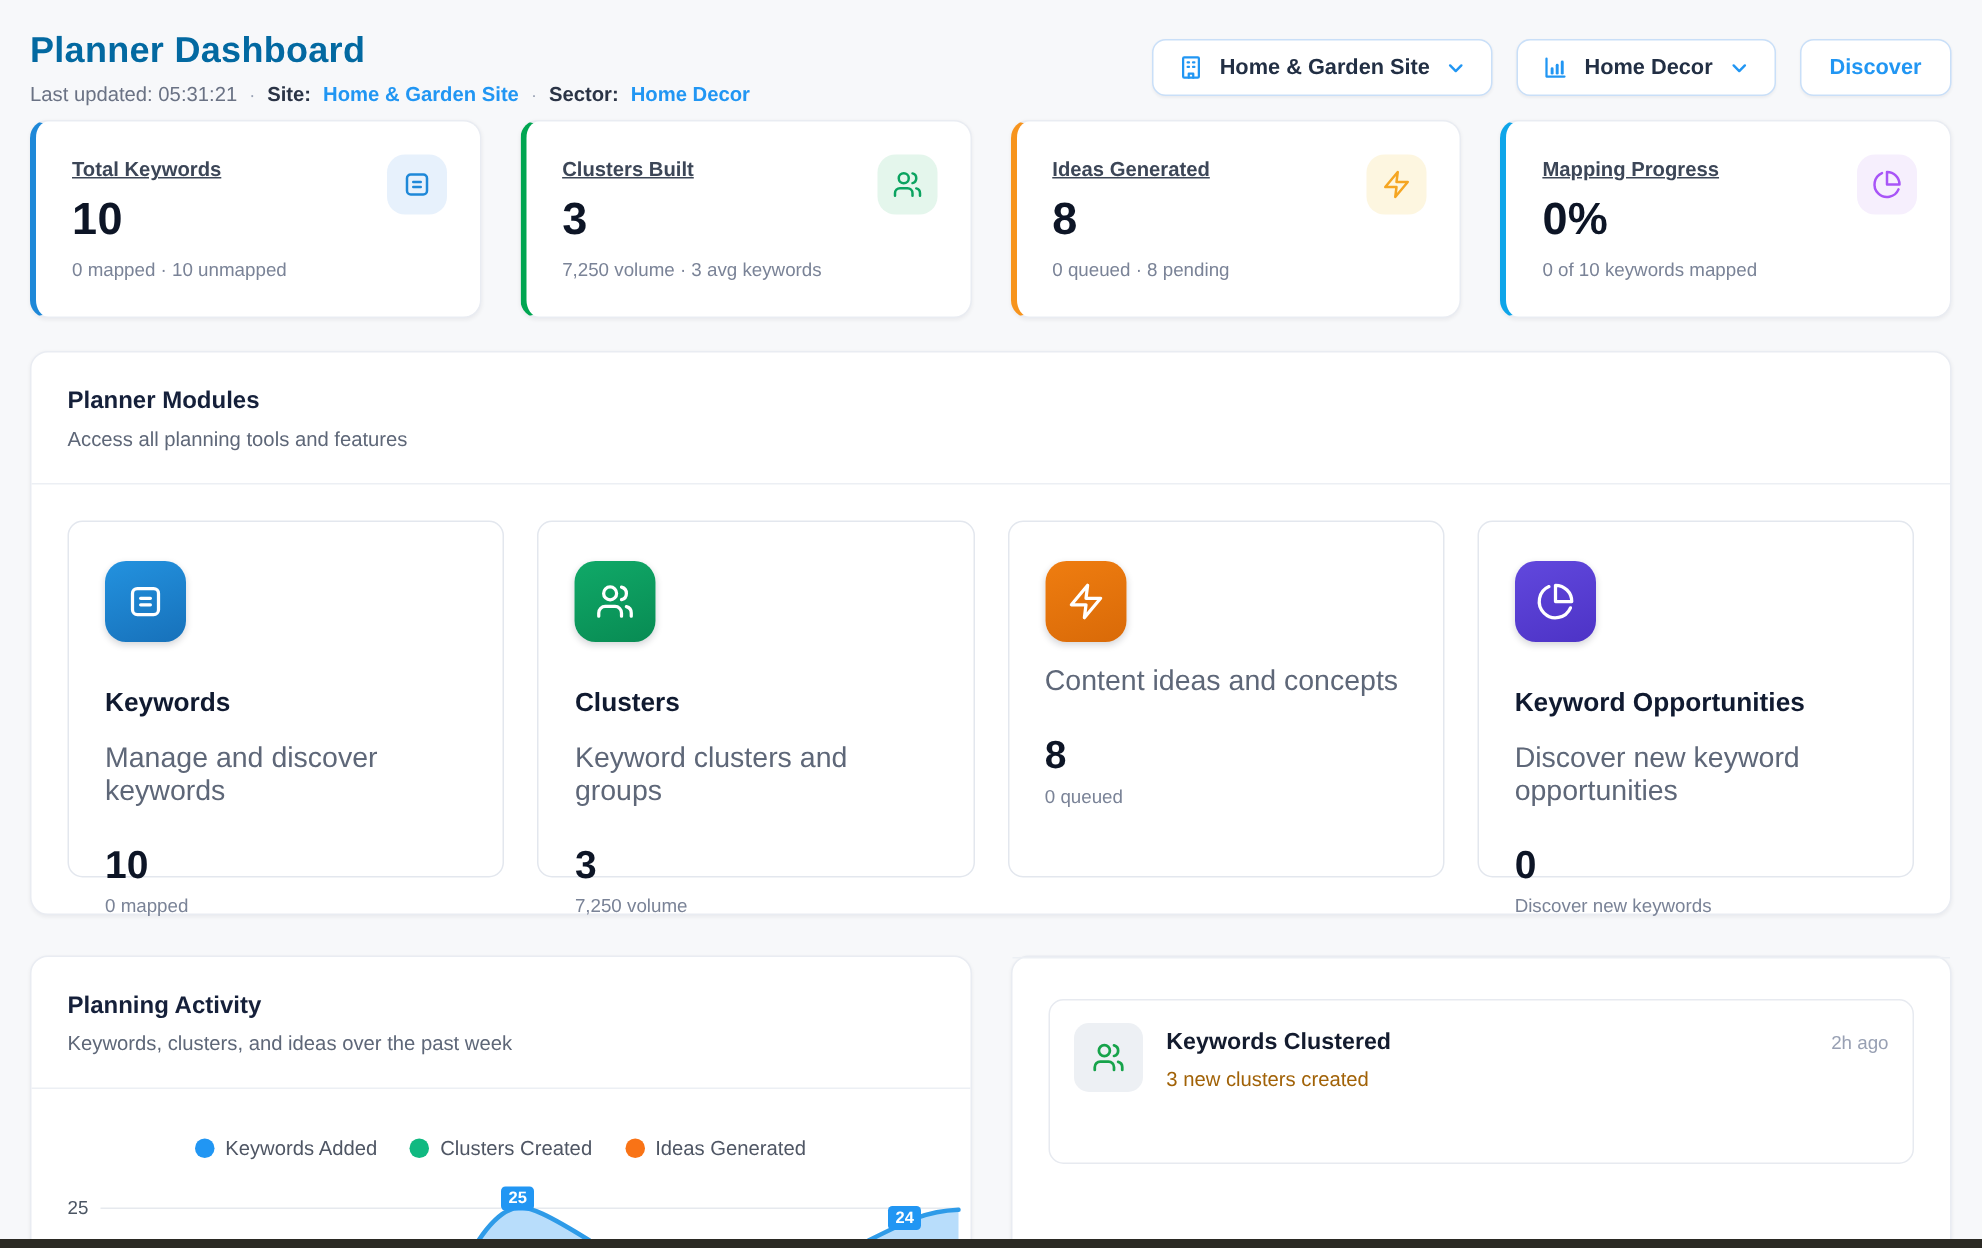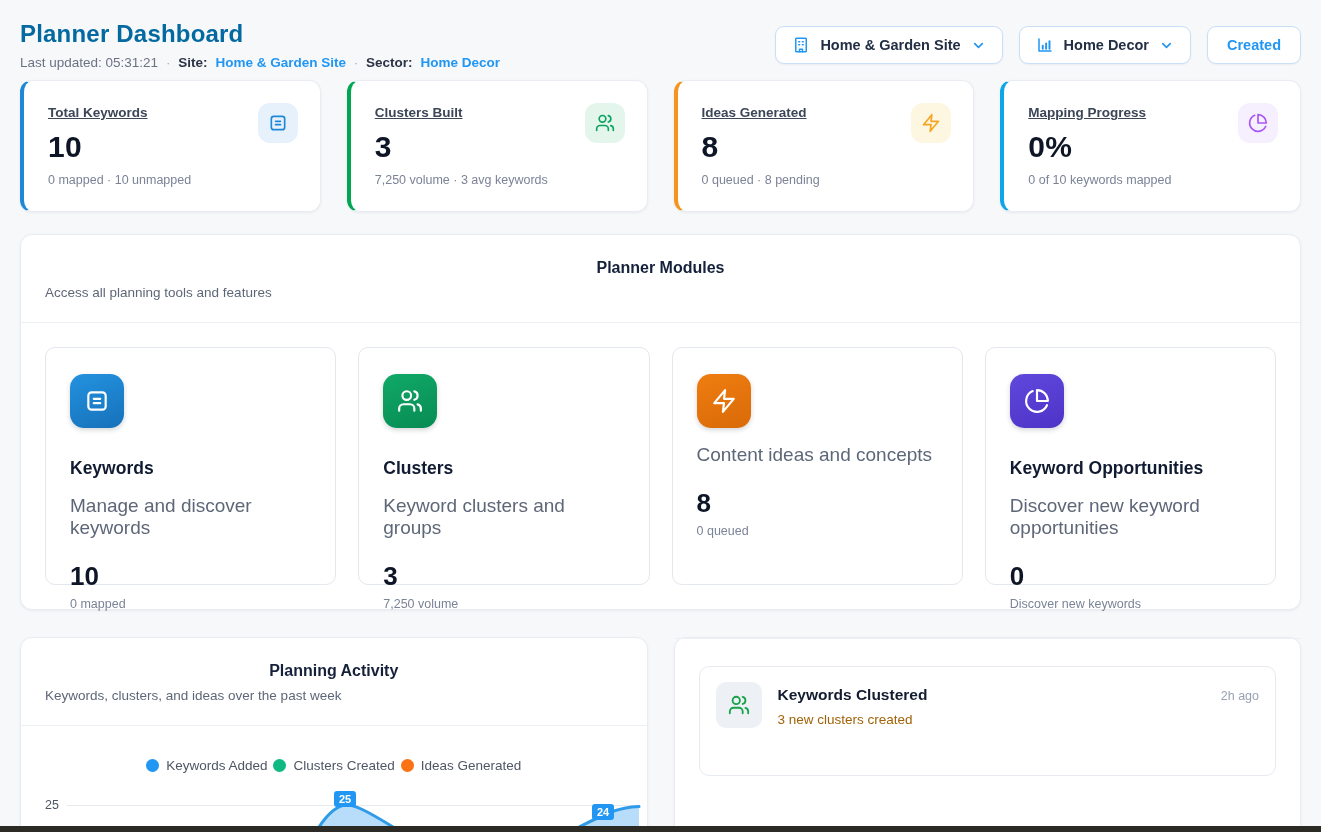--- a/index.html
+++ b/index.html
@@ -38,21 +38,21 @@
   .stat-icon svg { width:20px; height:20px; }
   .si-blue   { background:#e7f1fc; color:#1e88d8; }
   .si-green  { background:#e4f6ec; color:#0ba360; }
   .si-amber  { background:#fdf6e0; color:#f5a623; }
   .si-purple { background:#f6effd; color:#a855f7; }
 
   
   .panel { background:#fff; border:1px solid #e9ecf2; border-radius:12px;
     box-shadow:0 1px 3px rgba(16,24,40,.06); }
   .panel-header { padding:24px 24px 22px 24px; }
-  .panel-title { font-size:16px; font-weight:700; color:#15203a;text-align:center; }
+  .panel-title { font-size:16px; font-weight:700; color:#15203a; }
   .panel-subtitle { font-size:13.5px; color:#5e6778; margin-top:8px; }
   .divider { height:1px; background:#eceff4; }
 
   
   .modules-panel { margin-top:22px; }
   .modules-grid { display:grid; grid-template-columns:repeat(4,1fr); gap:22px; padding:24px; }
   .module-card { border:1px solid #e3e7ee; border-radius:10px; padding:26px 24px; height:238px;
     background:#fff; cursor:pointer; }
   .module-icon { width:54px; height:54px; border-radius:14px; color:#fff;
     display:flex; align-items:center; justify-content:center; box-shadow:0 2px 5px rgba(16,24,40,.18); }
@@ -64,21 +64,21 @@
   .module-title { font-size:17.5px; font-weight:800; color:#101a30; margin-top:30px; }
   .module-desc { font-size:19px; color:#5e6778; margin-top:16px; }
   .module-value { font-size:26px; font-weight:800; color:#0d1526; margin-top:22px; }
   .module-caption { font-size:12.5px; color:#7a8397; margin-top:5px; }
 
   
   .bottom-grid { display:grid; grid-template-columns:1fr 1fr; gap:26px; margin-top:27px; }
   .bottom-panel { height:420px; }
 
   
-  .legend-row { display:flex; justify-content:center; gap:6px; margin-top:32px; }
+  .legend-row { display:flex; justify-content:center; gap:22px; margin-top:32px; }
   .legend-item { display:flex; align-items:center; gap:7px; font-size:13.5px; color:#4f5664; cursor:pointer; }
   .legend-dot { width:13px; height:13px; border-radius:50%; }
   .ld-blue { background:#2196f3; } .ld-green { background:#10b981; } .ld-orange { background:#f97316; }
   .chart-plot { position:relative; margin-top:16px; height:80px; }
   .y-tick { position:absolute; left:24px; top:9px; font-size:12.5px; color:#4b5563; }
   .gridline { position:absolute; left:46px; right:7px; top:16px; height:1px; background:#e6e9ee; }
   .chart-svg { position:absolute; left:46px; top:0; }
   .dp-badge { position:absolute; background:#2196f3; color:#fff; font-size:11px; font-weight:700;
     padding:2px 5px; border-radius:3px; line-height:12px; }
   .badge-1 { left:313px; top:2px; }
@@ -148,21 +148,21 @@
             </svg>
         </span>
         <span>Home Decor</span>
         <span class="chev">
           <svg class="sicon" viewBox="0 0 24 24" style="stroke-width:2.6">
               <polyline points="6 9 12 15 18 9"></polyline>
             </svg>
         </span>
       </div>
       <div class="btn btn-refresh">
-        <span>Created</span>
+        <span>Discover</span>
       </div>
     </div>
   </div>
 
   <div class="stats-grid">
     <div class="stat-card a-blue">
       <div class="stat-label">Total Keywords</div>
       <div class="stat-value">10</div>
       <div class="stat-caption">0 mapped · 10 unmapped</div>
       <div class="stat-icon si-blue">

